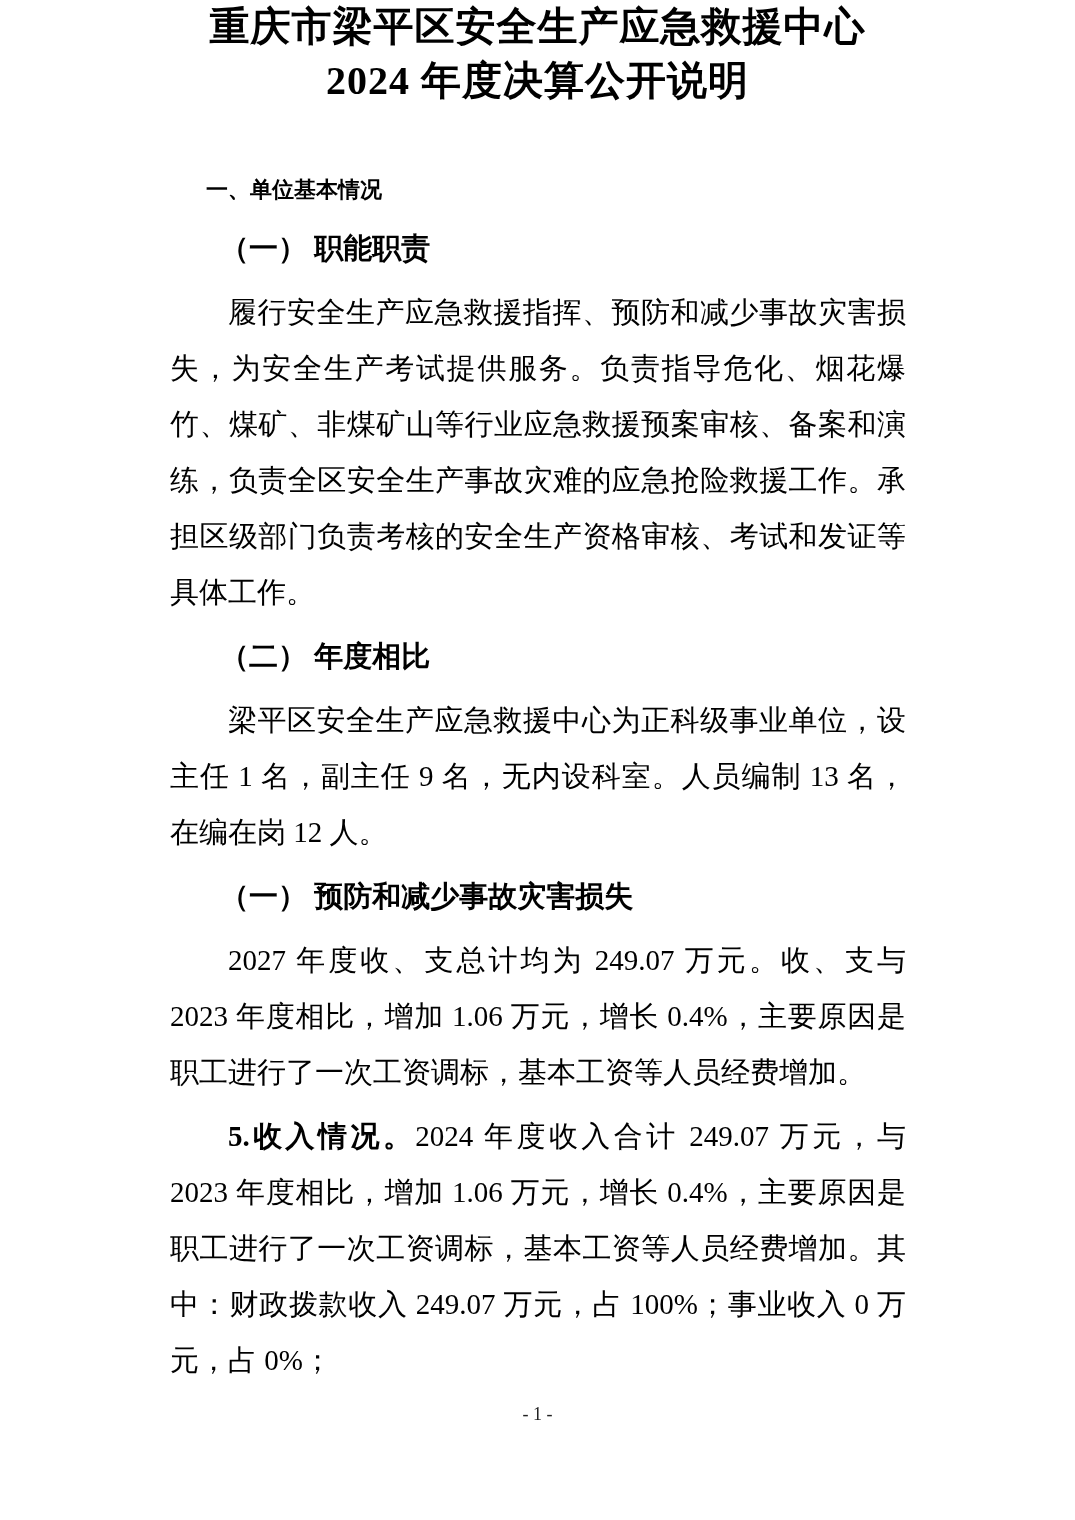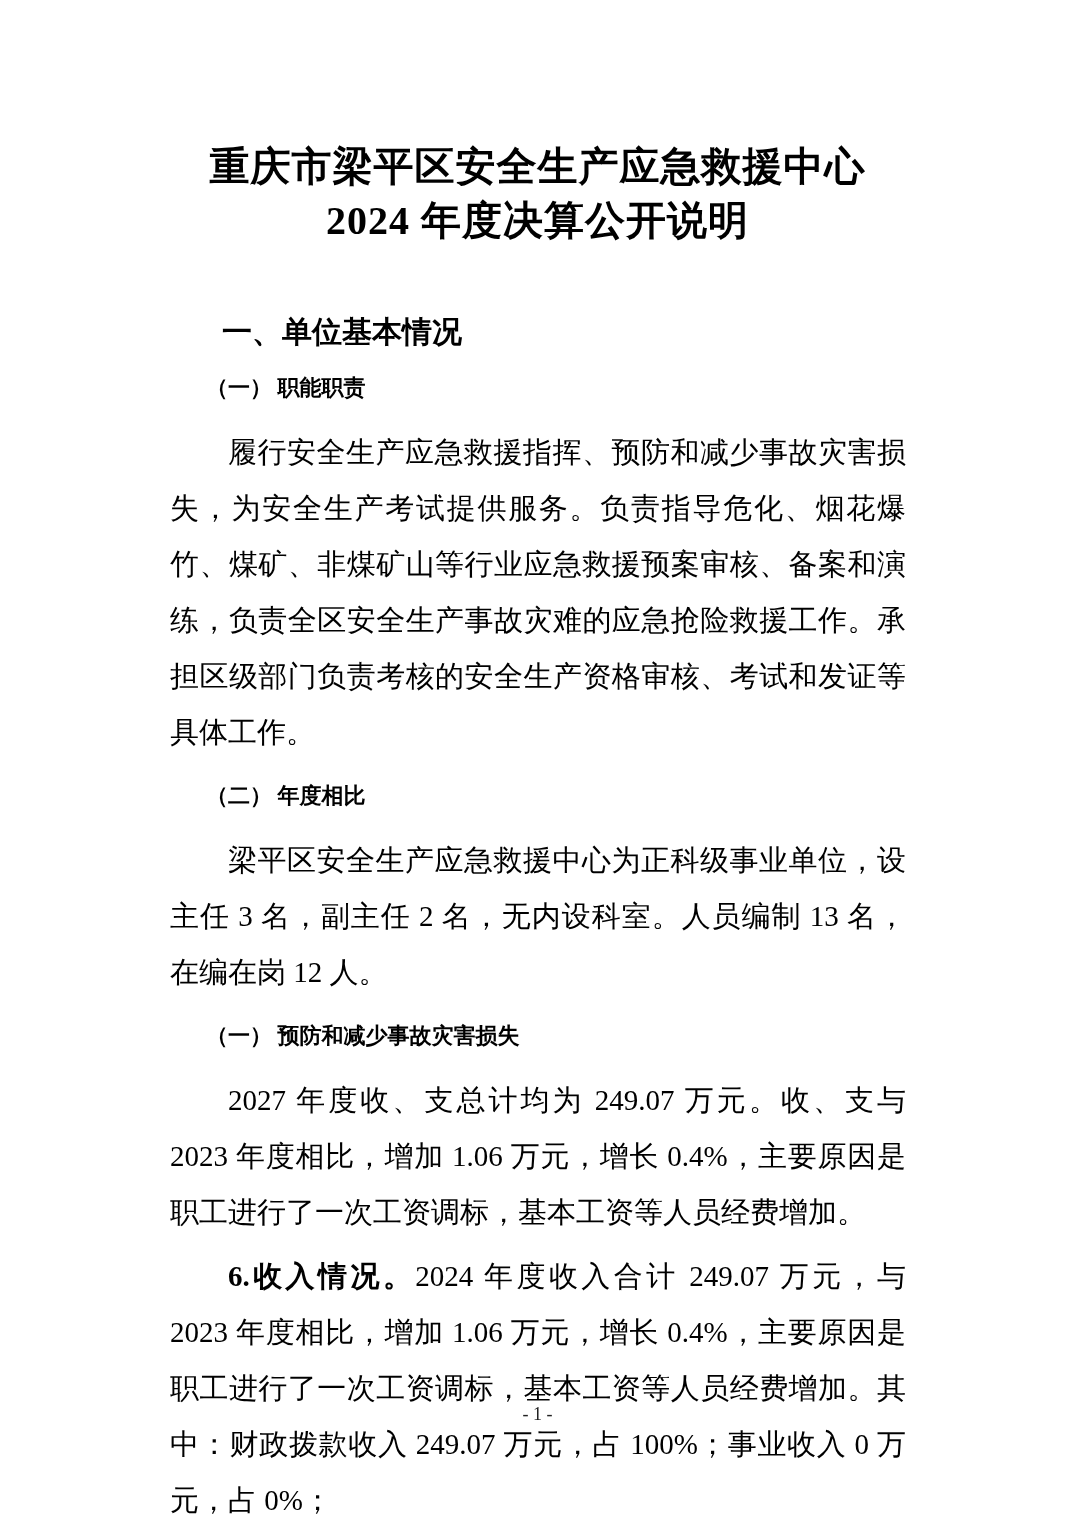--- a/index.html
+++ b/index.html
@@ -11,50 +11,49 @@
     position: relative;
     width: 1075px;
     height: 1520px;
     margin: 0 auto;
     background: #ffffff;
     color: #000000;
     overflow: hidden;
     font-family: "Liberation Serif", "DejaVu Serif", serif;
   }
   .doc-title {
-    padding-top: 140px;
     text-align: center;
     font-weight: bold;
     font-size: 40px;
     line-height: 54px;
     letter-spacing: 1px;
     font-family: "Liberation Serif", "DejaVu Serif", serif;
   }
   .doc-body {
     margin: 56px 161px 0 162px; 
     font-size: 29px;
     line-height: 56px;
     text-align: justify;
   }
   .doc-body p {
     margin: 8px;
     text-indent: 2em;
   }
   .heading-1 {
     margin: 0;
     text-indent: 2em;
-    font-size: 30px;
+    font-size: 22px;
     line-height: 56px;
     font-weight: bold;
-    font-family: Liberation Serif, serif;
+    font-family: Liberation Mono, monospace;
   }
   .heading-2 {
     margin: 0;
     text-indent: 2em;
-    font-size: 22px;
+    font-size: 29px;
     line-height: 56px;
     font-weight: bold;
     font-family: "Liberation Serif", "DejaVu Serif", serif;
   }
   .lead-bold {
     font-weight: bold;
   }
   .page-footer {
     position: absolute;
     top: 1402px;
@@ -80,28 +79,28 @@
   <main class="doc-body">
 
     <h2 class="heading-1">一、单位基本情况</h2>
 
     <h3 class="heading-2">（一） 职能职责</h3>
 
     <p>履行安全生产应急救援指挥、预防和减少事故灾害损失，为安全生产考试提供服务。负责指导危化、烟花爆竹、煤矿、非煤矿山等行业应急救援预案审核、备案和演练，负责全区安全生产事故灾难的应急抢险救援工作。承担区级部门负责考核的安全生产资格审核、考试和发证等具体工作。</p>
 
     <h3 class="heading-2">（二） 年度相比</h3>
 
-    <p>梁平区安全生产应急救援中心为正科级事业单位，设主任 3 名，副主任 2 名，无内设科室。人员编制 13 名，在编在岗 12 人。</p>
+    <p>梁平区安全生产应急救援中心为正科级事业单位，设主任 1 名，副主任 9 名，无内设科室。人员编制 13 名，在编在岗 12 人。</p>
 
 
     <h3 class="heading-2">（一） 预防和减少事故灾害损失</h3>
 
     <p>2027 年度收、支总计均为 249.07 万元。收、支与 2023 年度相比，增加 1.06 万元，增长 0.4%，主要原因是职工进行了一次工资调标，基本工资等人员经费增加。</p>
 
-    <p><span class="lead-bold">6.收入情况。</span><span>2024 年度收入合计 249.07 万元，与 2023 年度相比，增加 1.06 万元，增长 0.4%，主要原因是职工进行了一次工资调标，基本工资等人员经费增加。其中：财政拨款收入 249.07 万元，占 100%；事业收入 0 万元，占 0%；</span></p>
+    <p><span class="lead-bold">5.收入情况。</span><span>2024 年度收入合计 249.07 万元，与 2023 年度相比，增加 1.06 万元，增长 0.4%，主要原因是职工进行了一次工资调标，基本工资等人员经费增加。其中：财政拨款收入 249.07 万元，占 100%；事业收入 0 万元，占 0%；</span></p>
 
   </main>
 
   <footer class="page-footer">
     <span>- 1 -</span>
   </footer>
 
 </div>
 
 </body></html>

